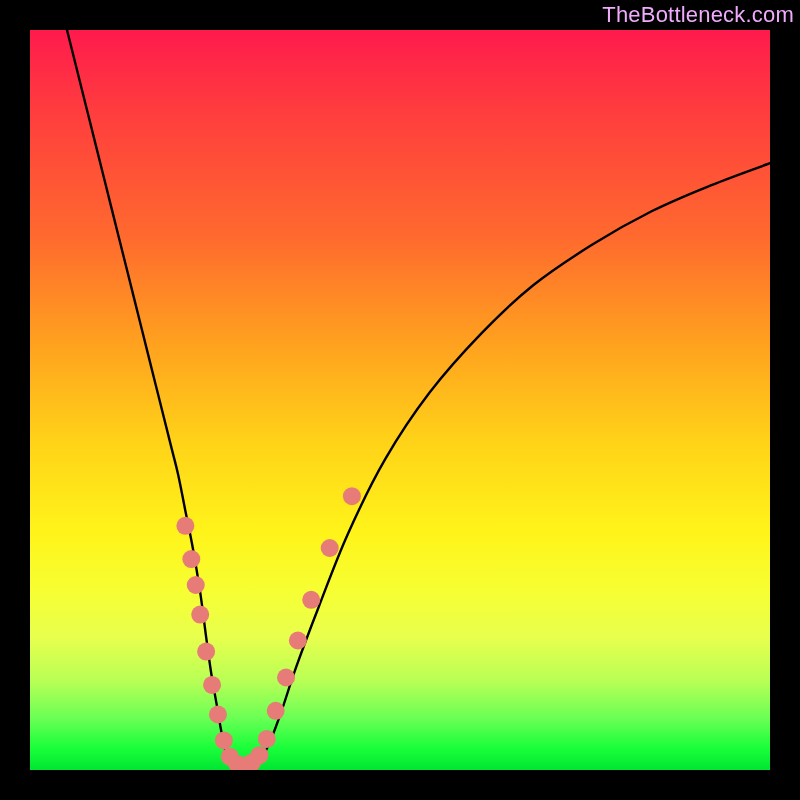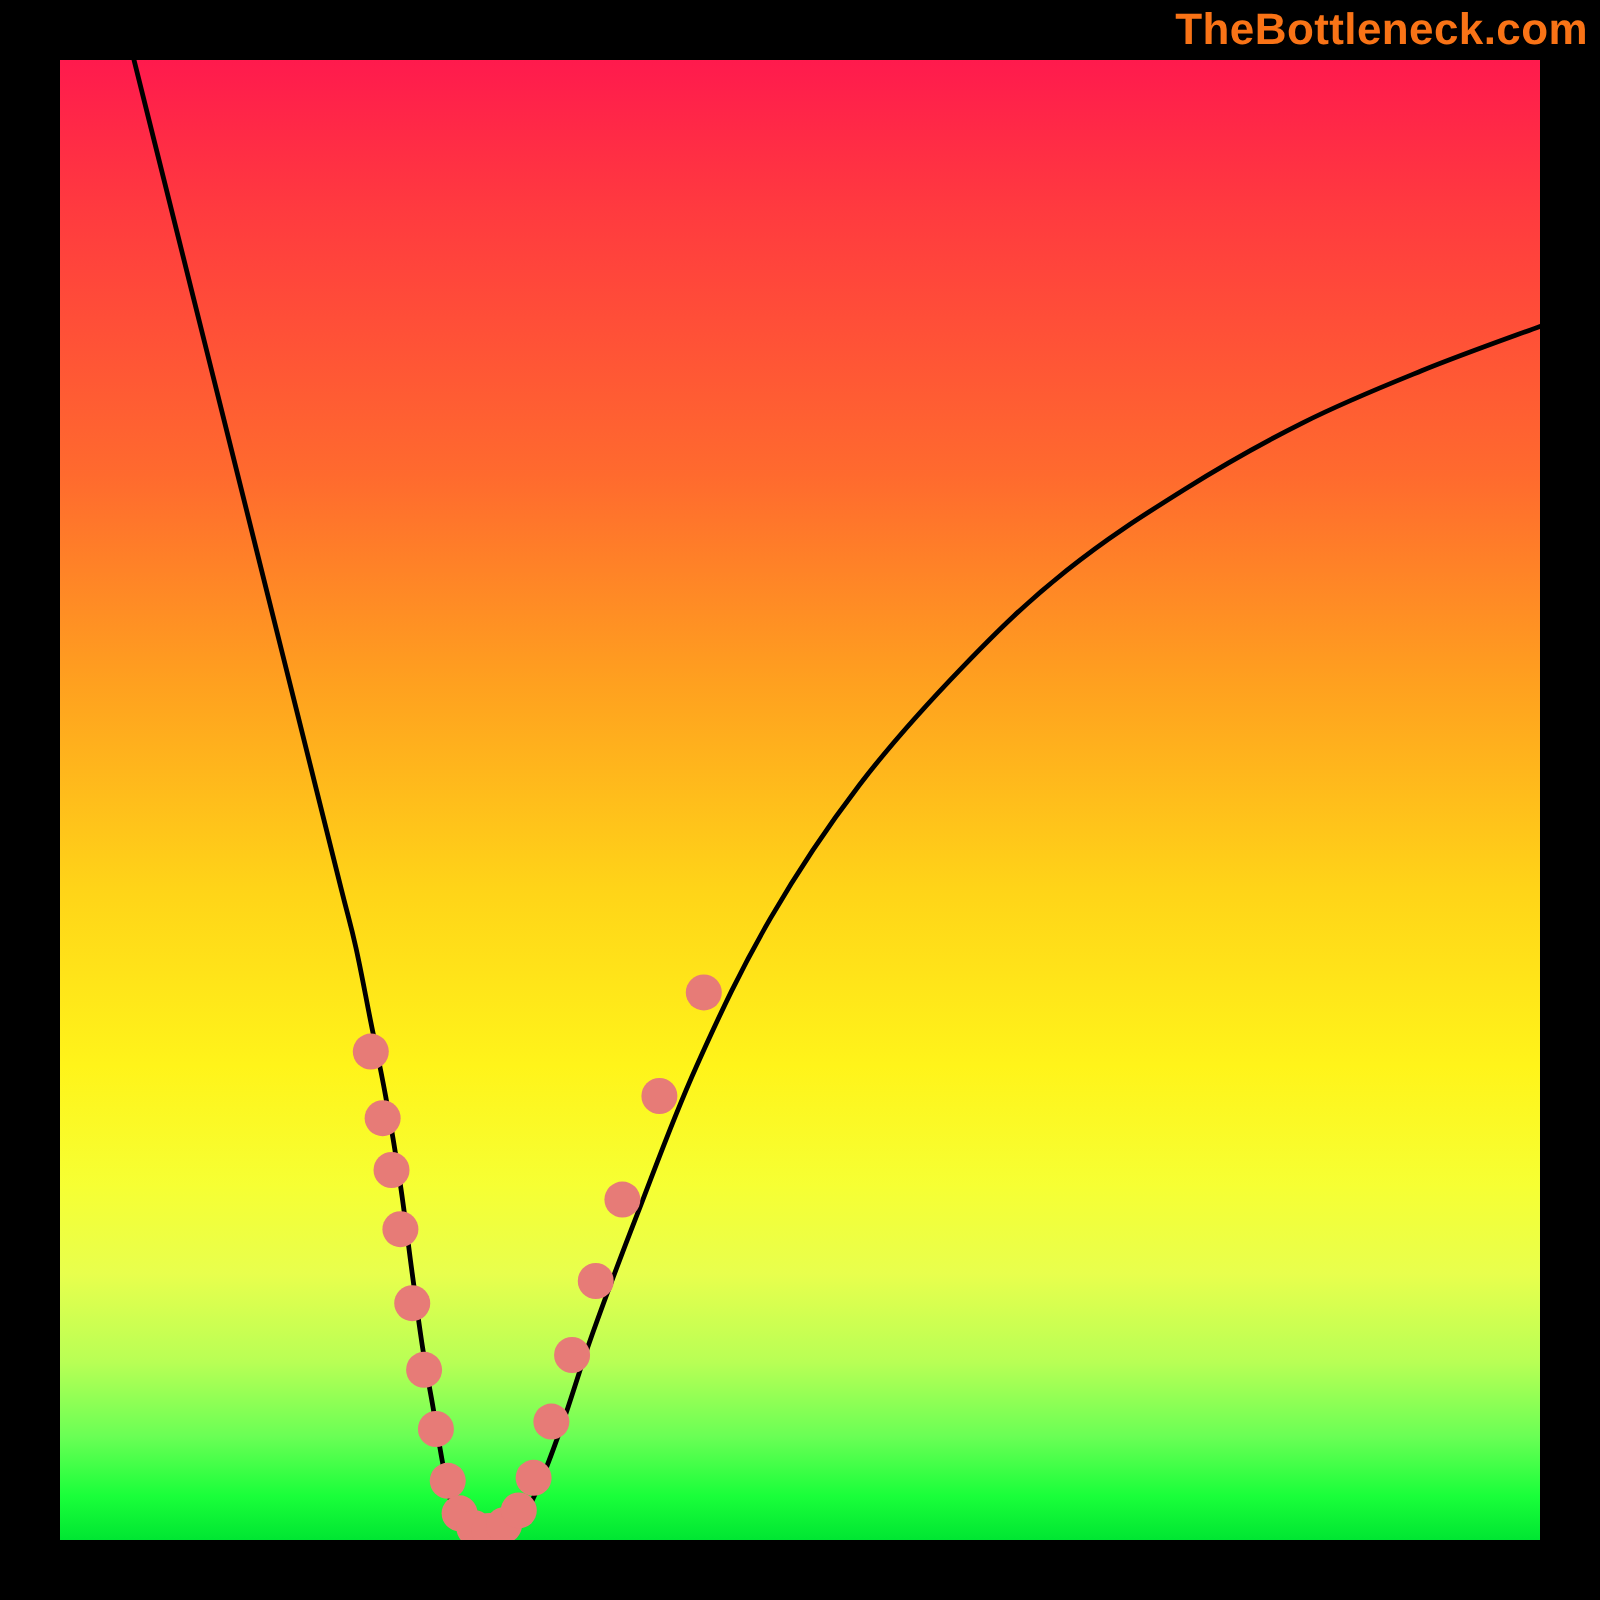--- a/index.html
+++ b/index.html
@@ -36,23 +36,23 @@
       #b8ff55 88%,
       #6aff55 93%,
       #1aff3a 97%,
       #00e632 100%
     );
   }
   .watermark {
     position: absolute;
     top: 2px;
     right: 6px;
-    color: #f97316;
+    color: #f0abfc;
     font-size: 22px;
-    font-weight: 700;
+    font-weight: 400;
     letter-spacing: 0.2px;
     user-select: none;
   }
   svg.curves {
     position: absolute;
     inset: 0;
   }
 </style>
 </head>
 <body>

